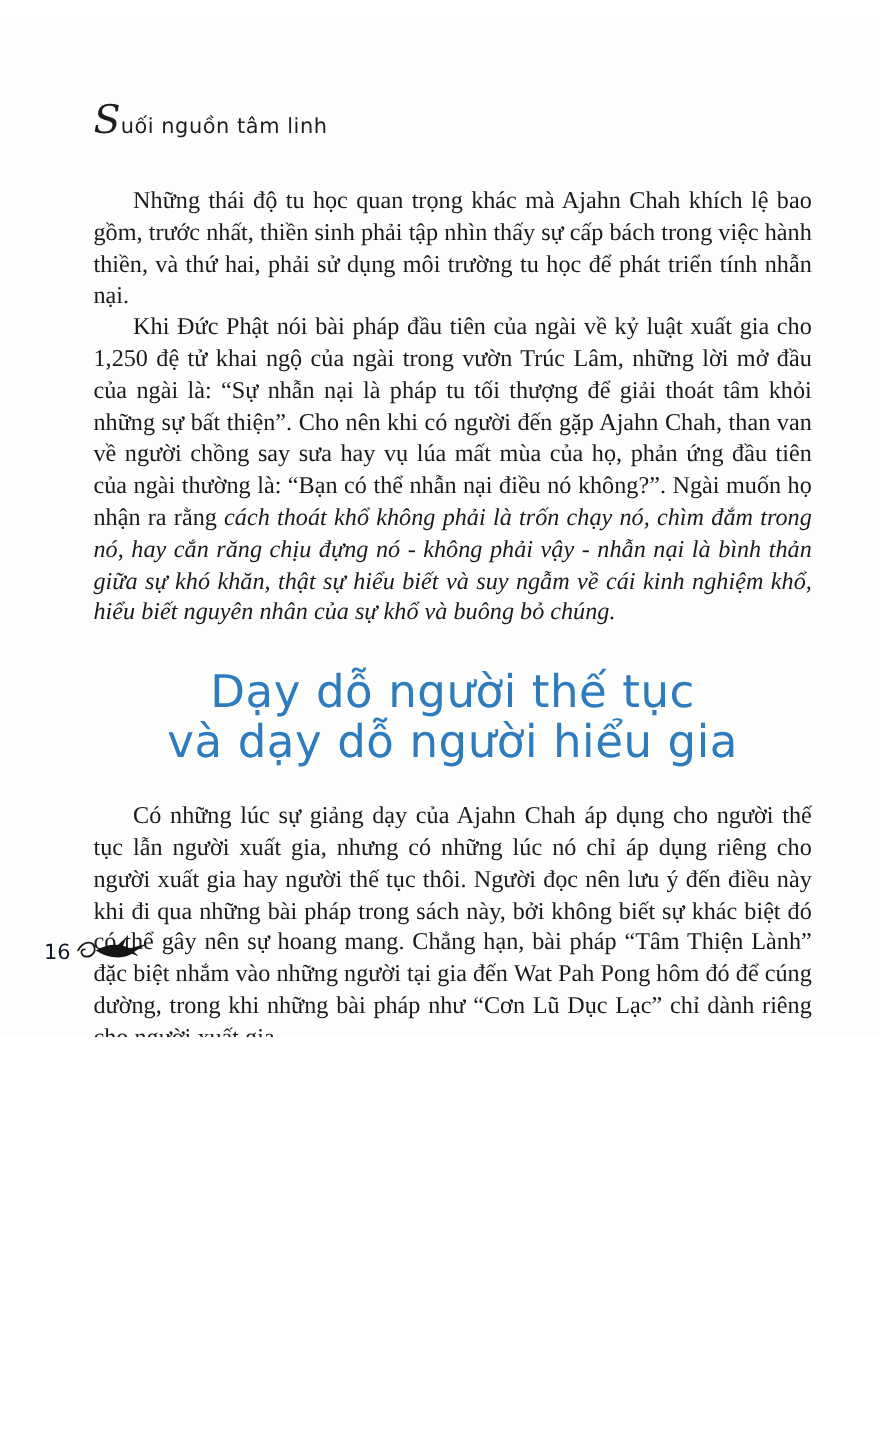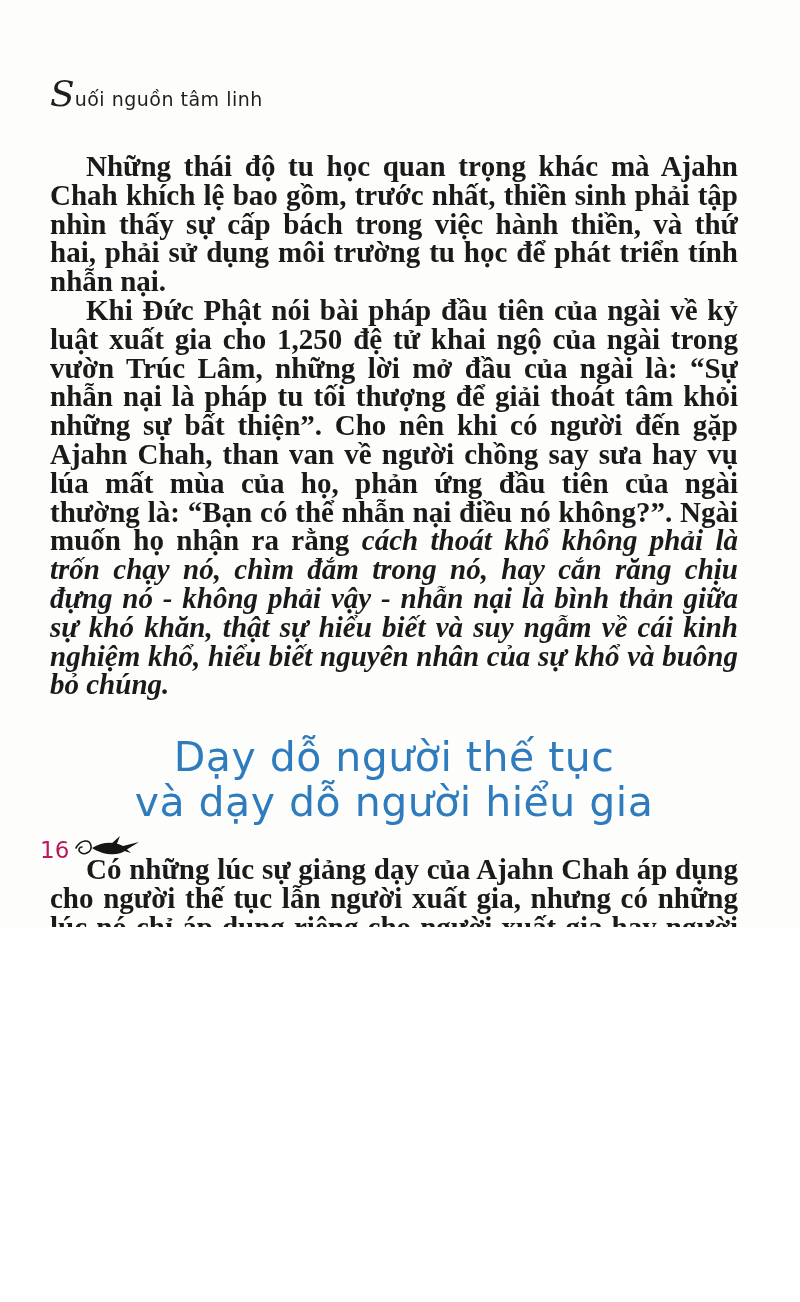--- a/index.html
+++ b/index.html
@@ -8,48 +8,48 @@
     background: #ffffff;
   }
   .page {
     position: relative;
     width: 800px;
     height: 927px;
     box-sizing: border-box;
     background: #fdfdfb;
     font-family: "Liberation Serif", "DejaVu Serif", serif;
     color: #1a1a1a;
-    padding: 84px 62px 0 50px;
+    padding: 84px 62px 0 85px;
     overflow: hidden;
+    margin-top: 16px;
   }
   .running-header {
     font-family: "DejaVu Sans", "Liberation Sans", sans-serif;
     font-size: 19px;
     color: #1e1e1e;
     letter-spacing: 0.5px;
     height: 40px;
   }
   .running-header::first-letter {
     font-family: "DejaVu Serif", serif;
     font-style: italic;
     font-size: 36px;
     line-height: 20px;
     letter-spacing: 0;
   }
   .body-text {
     margin-top: 28px;
   }
   .para {
     margin: 0;
-    font-size: 29px;
+    font-size: 22px;
     line-height: 28.8px;
     text-align: justify;
     text-indent: 36px;
     color: #1a1a1a;
-    font-weight: bold;
   }
   .para em {
     font-style: italic;
   }
   .section-heading {
     margin: 36px 0 30px 0;
     text-align: center;
     font-family: "DejaVu Sans", "Liberation Sans", sans-serif;
     font-weight: normal;
     font-size: 41px;
@@ -63,22 +63,22 @@
   .footer {
     position: absolute;
     left: 40px;
     bottom: 62px;
     display: flex;
     align-items: center;
     gap: 2px;
   }
   .page-number {
     font-family: "DejaVu Sans", "Liberation Sans", sans-serif;
-    font-size: 23px;
-    color: #be185d;
+    font-size: 19px;
+    color: #0f172a;
   }
   .ornament {
     display: inline-block;
     margin-left: 2px;
   }
 </style>
 </head>
 <body>
 
 <div class="page">

